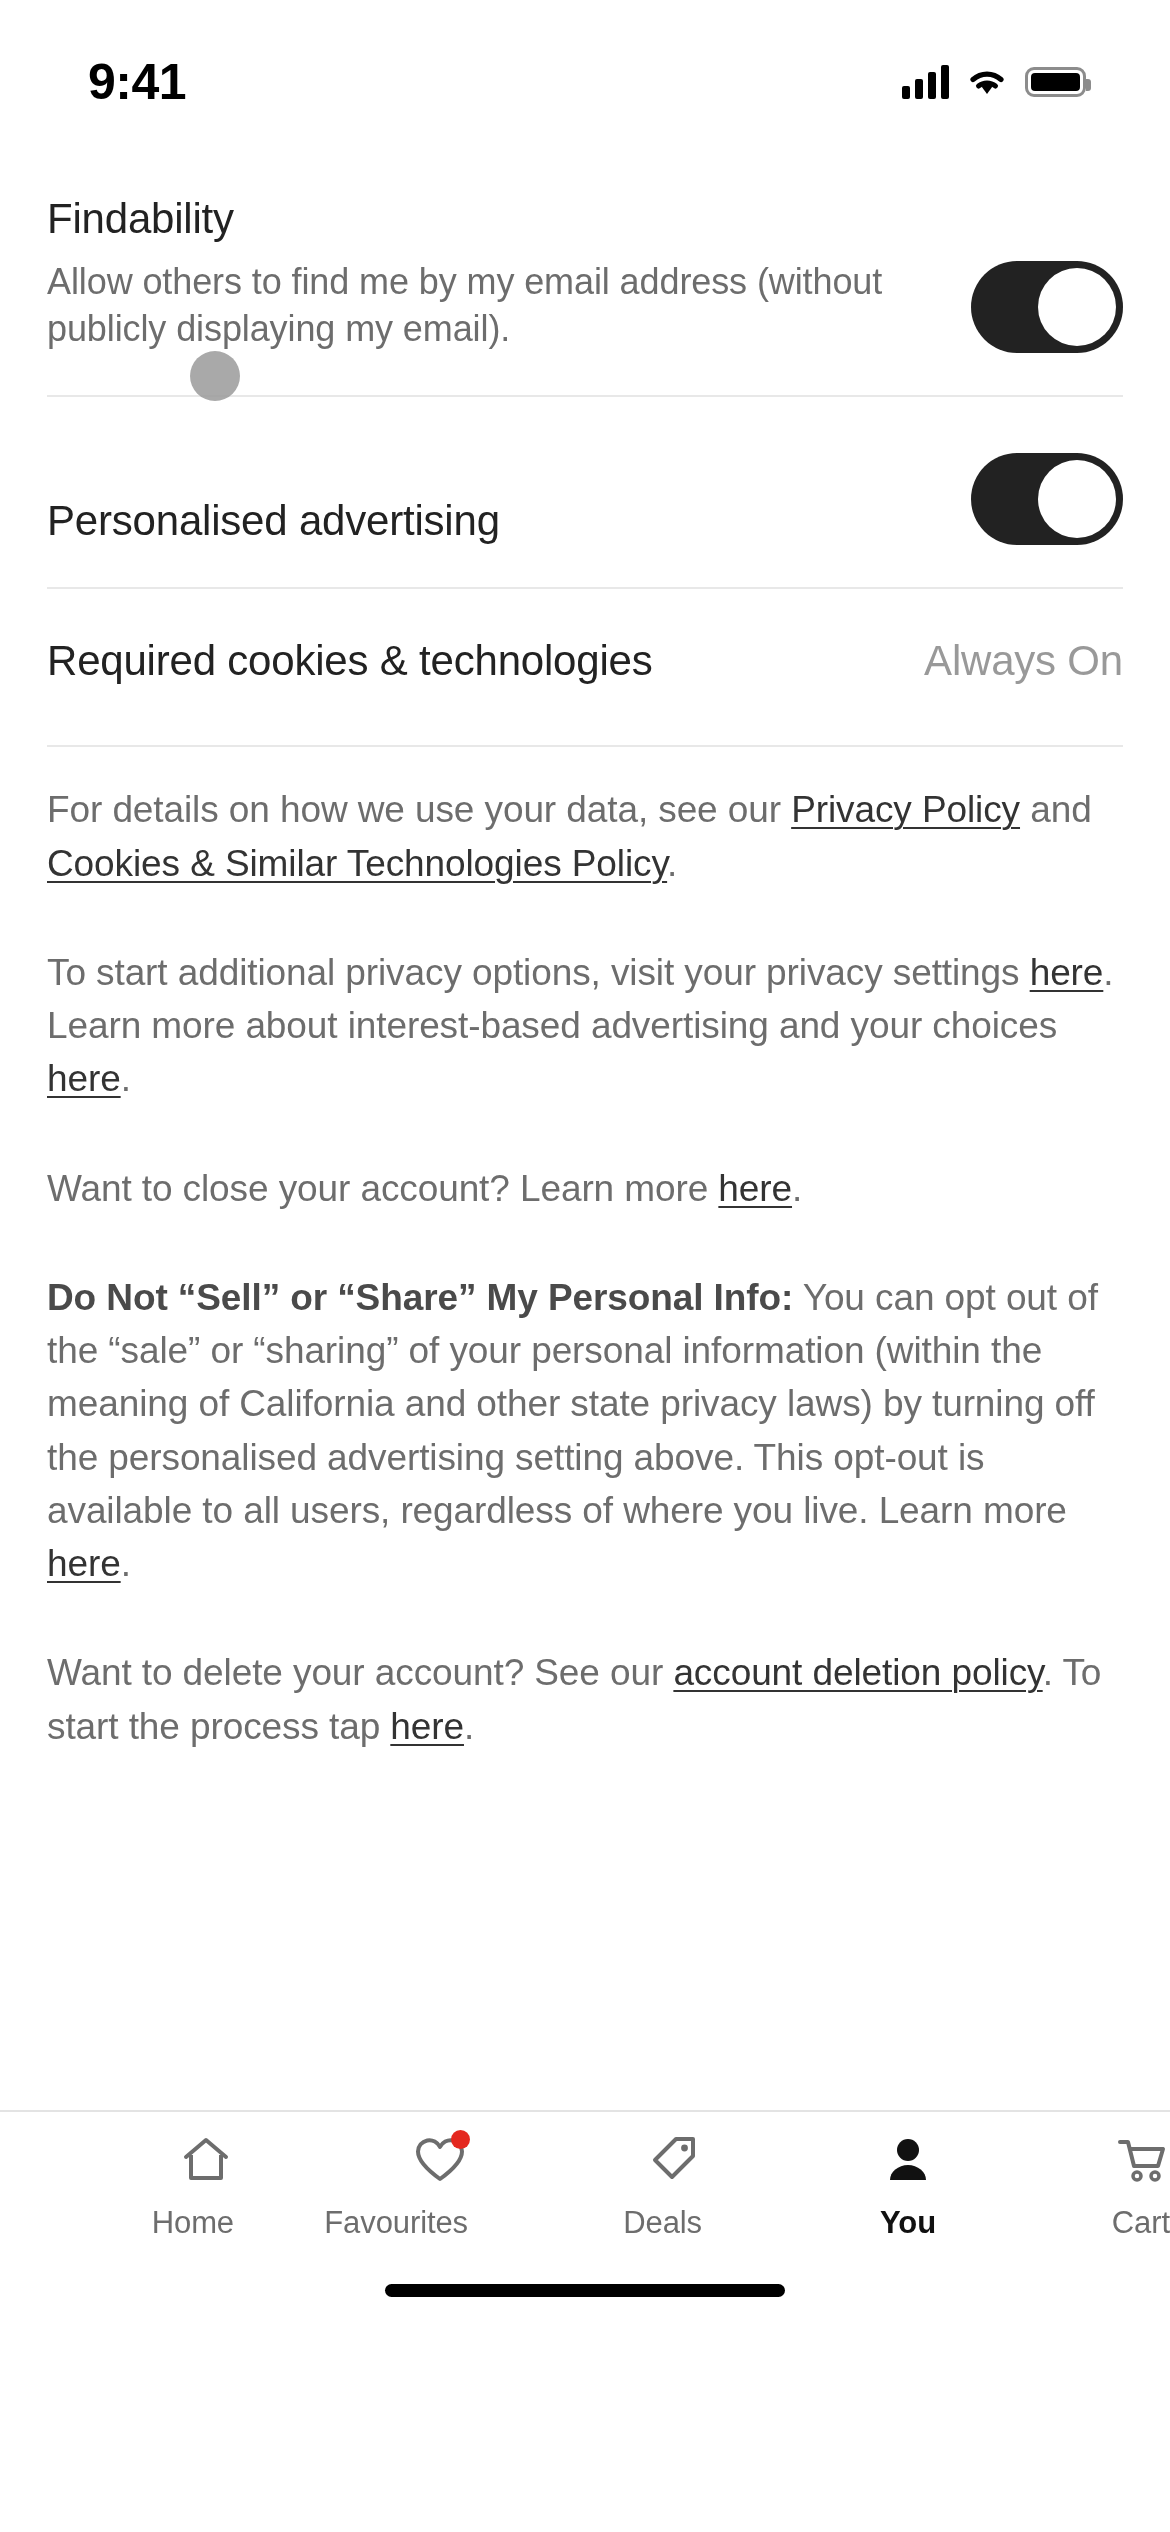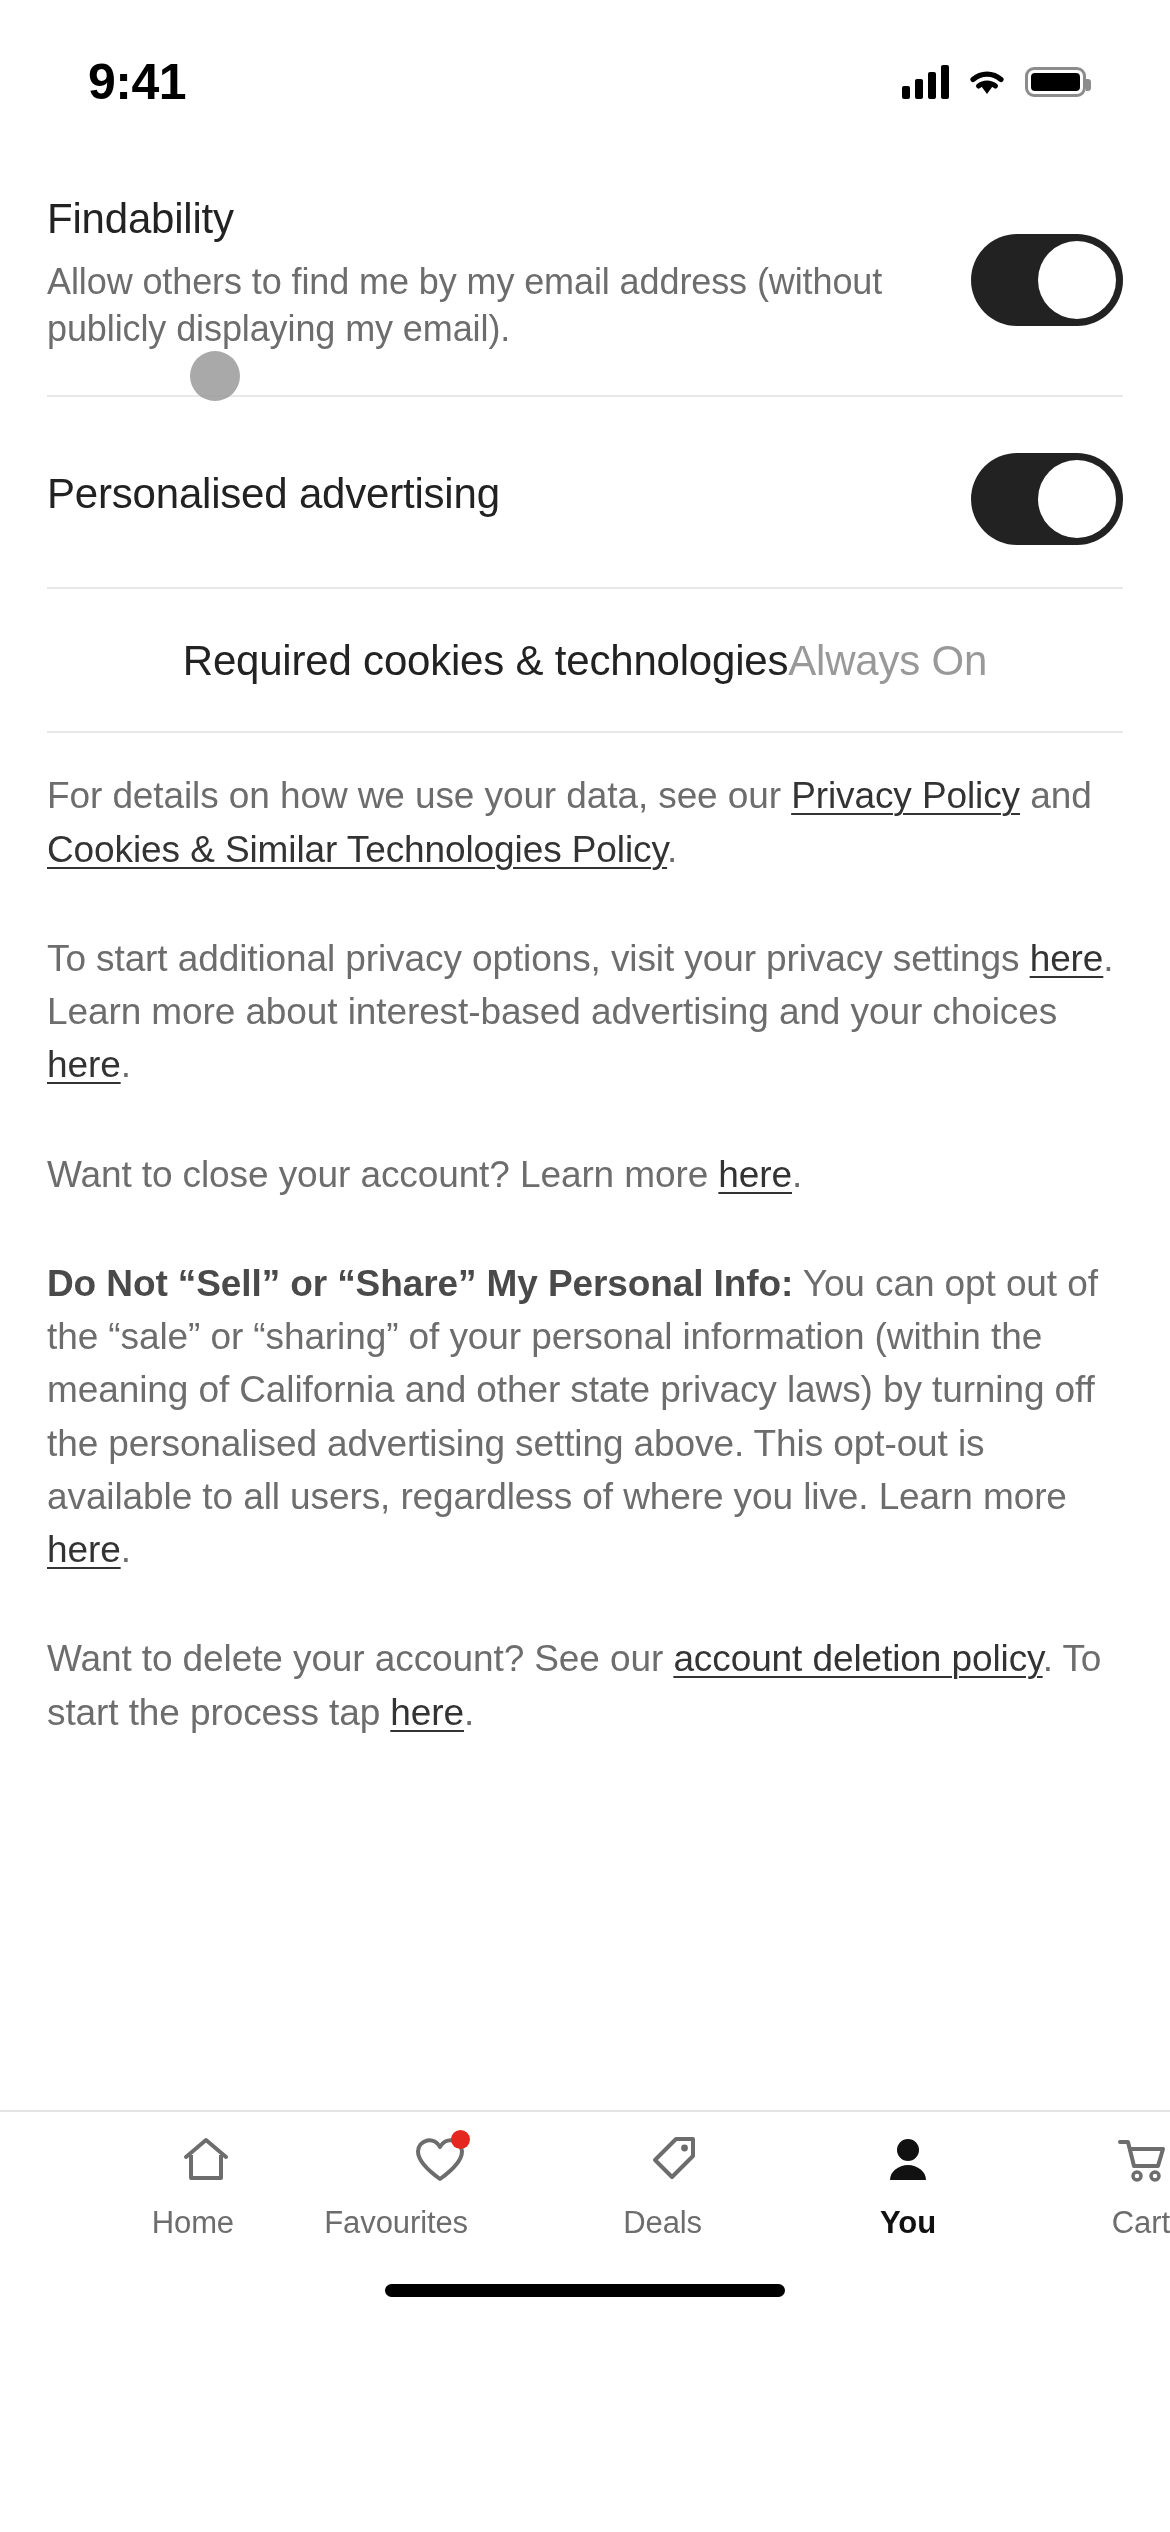--- a/index.html
+++ b/index.html
@@ -90,21 +90,21 @@
 
   
   .content {
     flex:1 1 auto;
     overflow:hidden;
     padding:0 47px;
   }
 
   .setting-row {
     display:flex;
-    align-items:center;
+    align-items:flex-end;
     justify-content:space-between;
     padding:44px 0 42px 0;
     border-bottom:2px solid #e8e8e8;
   }
   .setting-text { flex:1 1 auto; max-width:870px; }
   .setting-title {
     font-size:42px;
     color:#222;
     line-height:1.18;
     letter-spacing:-0.2px;
@@ -132,22 +132,22 @@
     top:7px; right:7px;
     width:78px; height:78px;
     border-radius:50%;
     background:#ffffff;
   }
 
   
   .cookie-row {
     display:flex;
     align-items:center;
-    justify-content:center;
-    padding:48px 0 46px 0;
+    justify-content:space-between;
+    padding:48px 0 60px 0;
     border-bottom:2px solid #e8e8e8;
   }
   .cookie-label {
     font-size:42px;
     color:#222;
     letter-spacing:-0.2px;
   }
   .cookie-value {
     font-size:42px;
     color:#999999;

